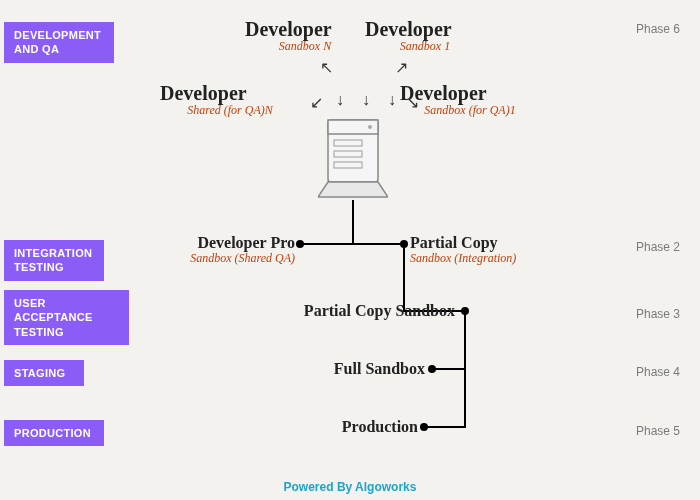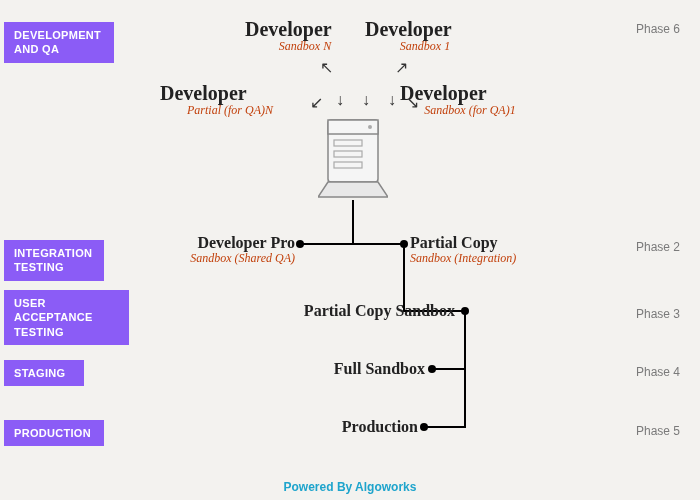--- a/index.html
+++ b/index.html
@@ -99,21 +99,21 @@
   <div class="node-title">Developer</div>
   <div class="node-sub">Sandbox N</div>
 </div>
 <div class="abs" style="left:365px; top:18px; width:120px;">
   <div class="node-title">Developer</div>
   <div class="node-sub">Sandbox 1</div>
 </div>
 
 <div class="abs" style="left:160px; top:82px; width:140px;">
   <div class="node-title">Developer</div>
-  <div class="node-sub">Partial (for QA)N</div>
+  <div class="node-sub">Shared (for QA)N</div>
 </div>
 <div class="abs" style="left:400px; top:82px; width:140px;">
   <div class="node-title">Developer</div>
   <div class="node-sub">Sandbox (for QA)1</div>
 </div>
 
 <div class="arrow" style="left:320px; top:60px;">↖</div>
 <div class="arrow" style="left:395px; top:60px;">↗</div>
 <div class="arrow" style="left:310px; top:95px;">↙</div>
 <div class="arrow" style="left:336px; top:92px;">↓</div>

